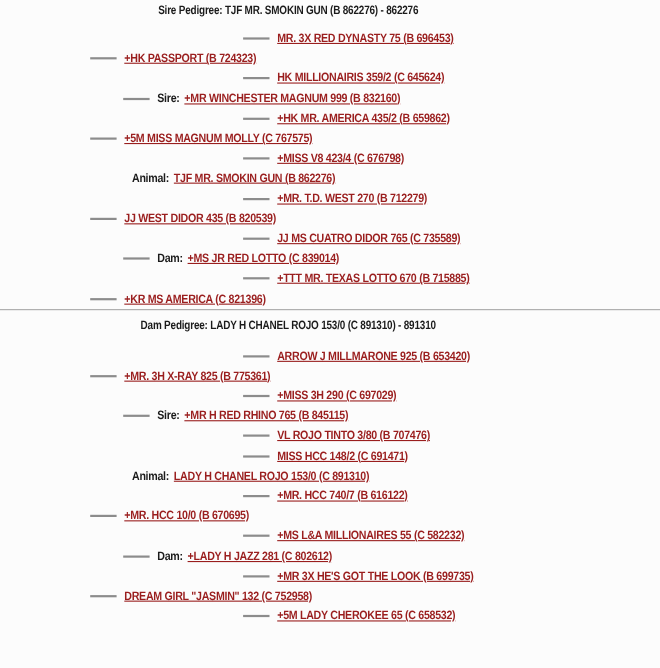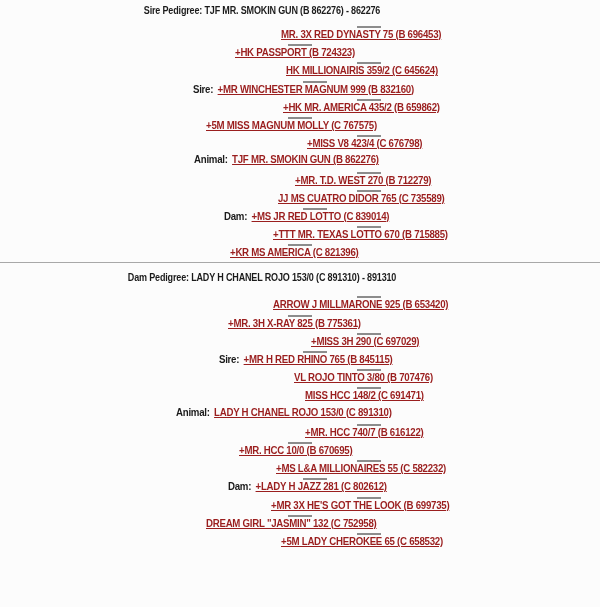--- a/index.html
+++ b/index.html
@@ -37,23 +37,22 @@
   .sec1 { padding-top: 3px; }
   .sec1 .pedigree-title { margin-bottom: 9px; }
   .sec2 { padding-top: 7px; }
   .sec2 .pedigree-title { margin-bottom: 12px; }
   .rows { }
   .row {
     height: 18.2px;
     display: flex;
     align-items: center;
     white-space: nowrap;
-    flex-direction: column;
-  }
-  .row.indent-0 { padding-left: 74px; }
+  }
+  .row.indent-0 { padding-left: 120px; }
   .row.indent-1 { padding-left: 112px; }
   .row.indent-2 { padding-left: 82px; }
   .row.indent-3 { padding-left: 221px; }
   .dash {
     display: inline-block;
     width: 24px;
     height: 2px;
     background: #8c8c8c;
     margin-right: 7px;
     flex: 0 0 auto;
@@ -147,20 +146,27 @@
       <span class="animal-link">TJF MR. SMOKIN GUN (B 862276)</span>
     </span>
   </div>
           <div class="row indent-3">
     <span class="dash"></span>
     <span class="row-content">
 
       <span class="animal-link">+MR. T.D. WEST 270 (B 712279)</span>
     </span>
   </div>
+          <div class="row indent-2">
+    <span class="dash"></span>
+    <span class="row-content">
+
+      <span class="animal-link">JJ WEST DIDOR 435 (B 820539)</span>
+    </span>
+  </div>
           <div class="row indent-3">
     <span class="dash"></span>
     <span class="row-content">
 
       <span class="animal-link">JJ MS CUATRO DIDOR 765 (C 735589)</span>
     </span>
   </div>
           <div class="row indent-1">
     <span class="dash"></span>
     <span class="row-content">

